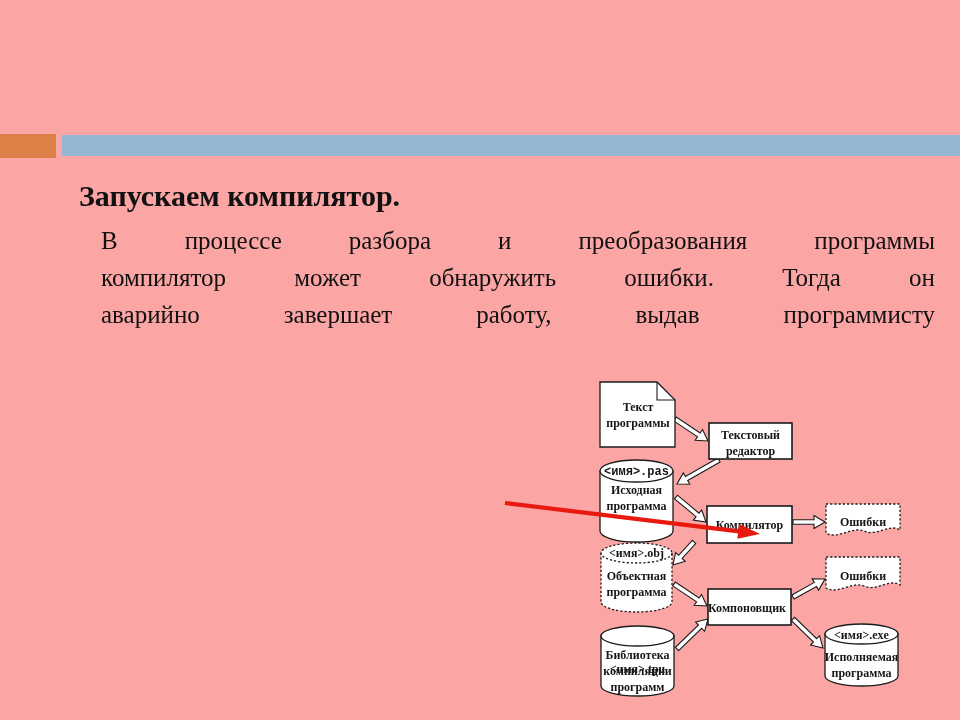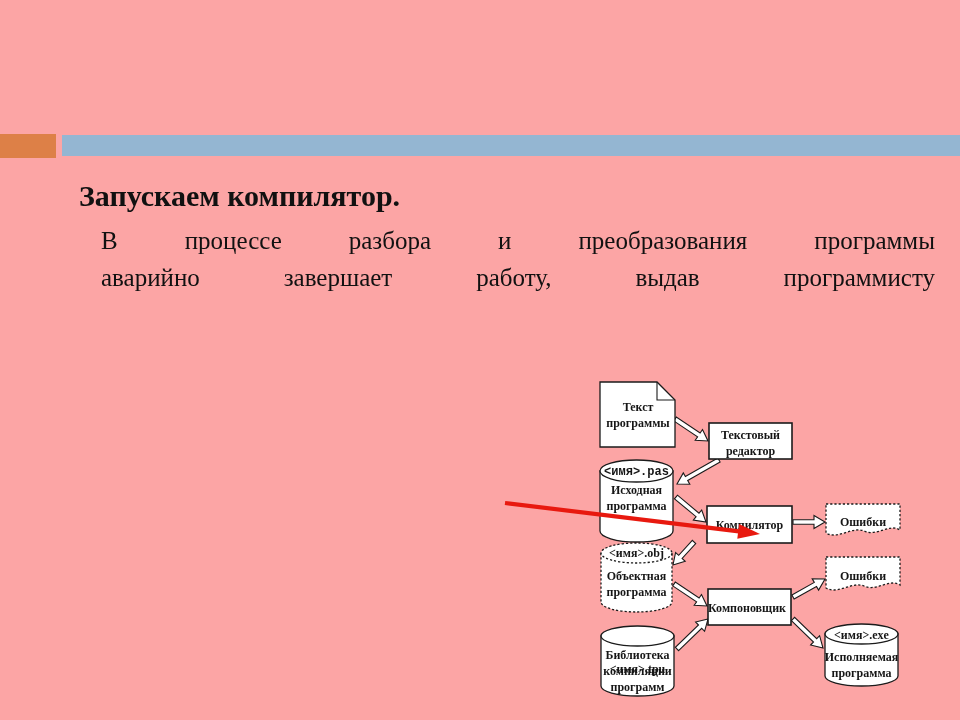--- a/index.html
+++ b/index.html
@@ -51,20 +51,21 @@
 
 <div class="slide" style="--orange: #DD8047; --blue: #94B6D2; --red: #E8190F;">
 
   <div class="bar-orange"></div>
   <div class="bar-blue"></div>
 
   <h1 class="title">Запускаем компилятор.</h1>
 
   <div class="bodytext">
     <div class="bodyline">В процессе разбора и преобразования программы</div>
+    <div class="bodyline">компилятор может обнаружить ошибки. Тогда он</div>
     <div class="bodyline">аварийно завершает работу, выдав программисту</div>
   </div>
 
   <div class="diagram">
     <svg width="380" height="330" viewBox="0 0 380 330">
       <g id="arrow-layer">
           <polygon points="93.7,40.9 117.6,56.8 115.2,60.3 128.0,61.0 122.5,49.5 120.1,53.0 96.3,37.1" class="block-arrow"></polygon>
           <polygon points="137.9,78.0 105.4,96.5 103.3,92.9 97.0,104.0 109.8,104.2 107.7,100.5 140.1,82.0" class="block-arrow"></polygon>
           <polygon points="94.5,118.8 116.1,136.7 113.4,140.0 126.0,142.0 121.7,130.0 119.0,133.2 97.5,115.2" class="block-arrow"></polygon>
           <polygon points="213.0,144.3 234.0,144.3 234.0,148.5 245.0,142.0 234.0,135.5 234.0,139.7 213.0,139.7" class="block-arrow"></polygon>

